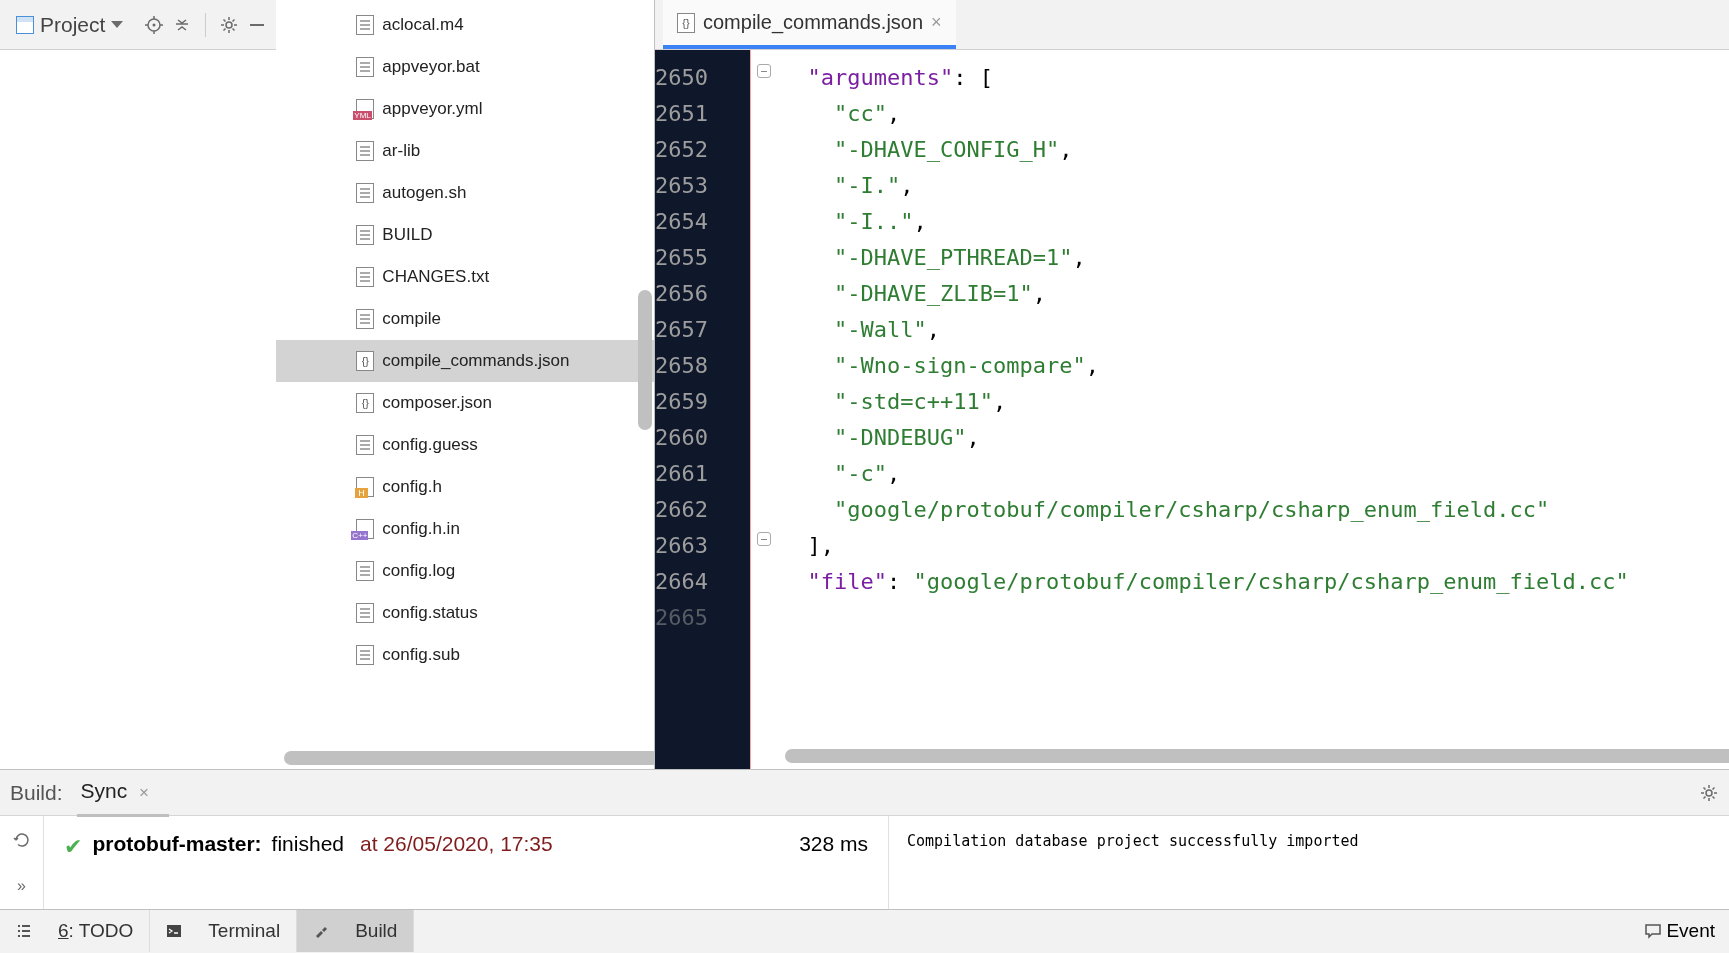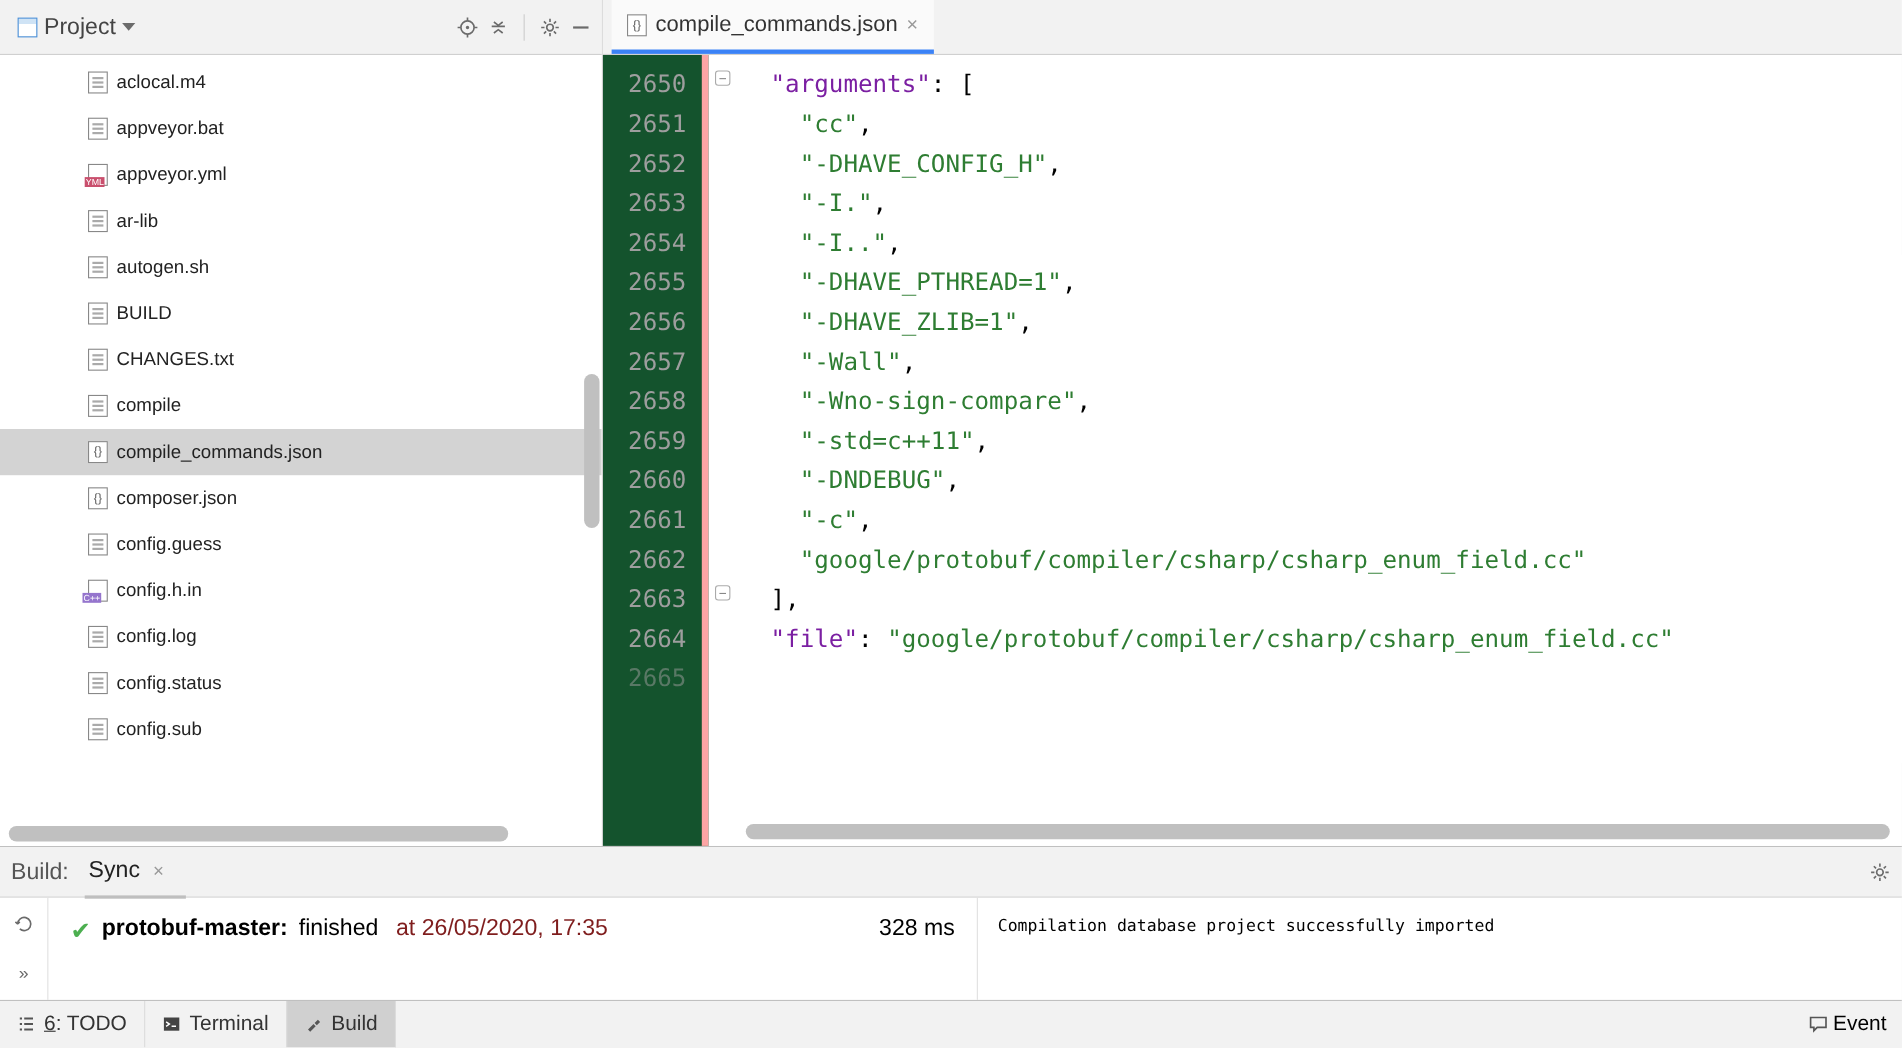--- a/index.html
+++ b/index.html
@@ -13,23 +13,22 @@
   overflow: hidden;
   display: flex;
   flex-direction: column;
 }
 .top-row {
   display: flex;
   height: 770px;
   border-bottom: 1px solid #c0c0c0;
 }
 .sidebar {
-  width: 548px;
-  display: flex;
-  flex-direction: column;
+  width: 655px;
+  display: flex;
   border-right: 1px solid #c0c0c0;
   background: #fff;
 }
 .sidebar-header {
   height: 50px;
   background: #f2f2f2;
   border-bottom: 1px solid #d0d0d0;
   display: flex;
   align-items: center;
   padding: 0 8px;
@@ -212,25 +211,24 @@
 .editor-body {
   flex: 1;
   display: flex;
   font-family: "SF Mono", Menlo, Consolas, monospace;
   font-size: 22px;
   position: relative;
   overflow: hidden;
 }
 .gutter {
   width: 96px;
-  text-align: right;
   padding-right: 14px;
   color: #9e9e9e;
-  background: #14532d;
-  border-right: 6px solid #fca5a5;
+  background: #0f172a;
+  border-right: 1px solid #fca5a5;
   padding-top: 10px;
 }
 .gutter div { height: 36px; line-height: 36px; }
 .fold-col {
   width: 30px;
   position: relative;
   padding-top: 10px;
 }
 .fold-mark {
   position: absolute;
@@ -345,21 +343,21 @@
 .bottom-bar {
   height: 42px;
   display: flex;
   align-items: stretch;
   background: #f2f2f2;
   font-size: 19px;
 }
 .bb-item {
   display: flex;
   align-items: center;
-  gap: 8px;
+  gap: 26px;
   padding: 0 16px;
   border-right: 1px solid #dcdcdc;
   cursor: pointer;
   color: #333;
 }
 .bb-item.active { background: #d0d0d0; }
 .bb-item .u { text-decoration: underline; }
 .bb-spacer { flex: 1; }
 .bb-right {
   display: flex;
@@ -446,20 +444,24 @@
             <span class="file-icon-json"></span>
             <span>compile_commands.json</span>
           </li>
           <li class="file-item">
             <span class="file-icon-json"></span>
             <span>composer.json</span>
           </li>
           <li class="file-item">
             <span class="file-icon"></span>
             <span>config.guess</span>
+          </li>
+          <li class="file-item">
+            <span class="file-icon-h"></span>
+            <span>config.h</span>
           </li>
           <li class="file-item">
             <span class="file-icon-cpp"></span>
             <span>config.h.in</span>
           </li>
           <li class="file-item">
             <span class="file-icon"></span>
             <span>config.log</span>
           </li>
           <li class="file-item">

